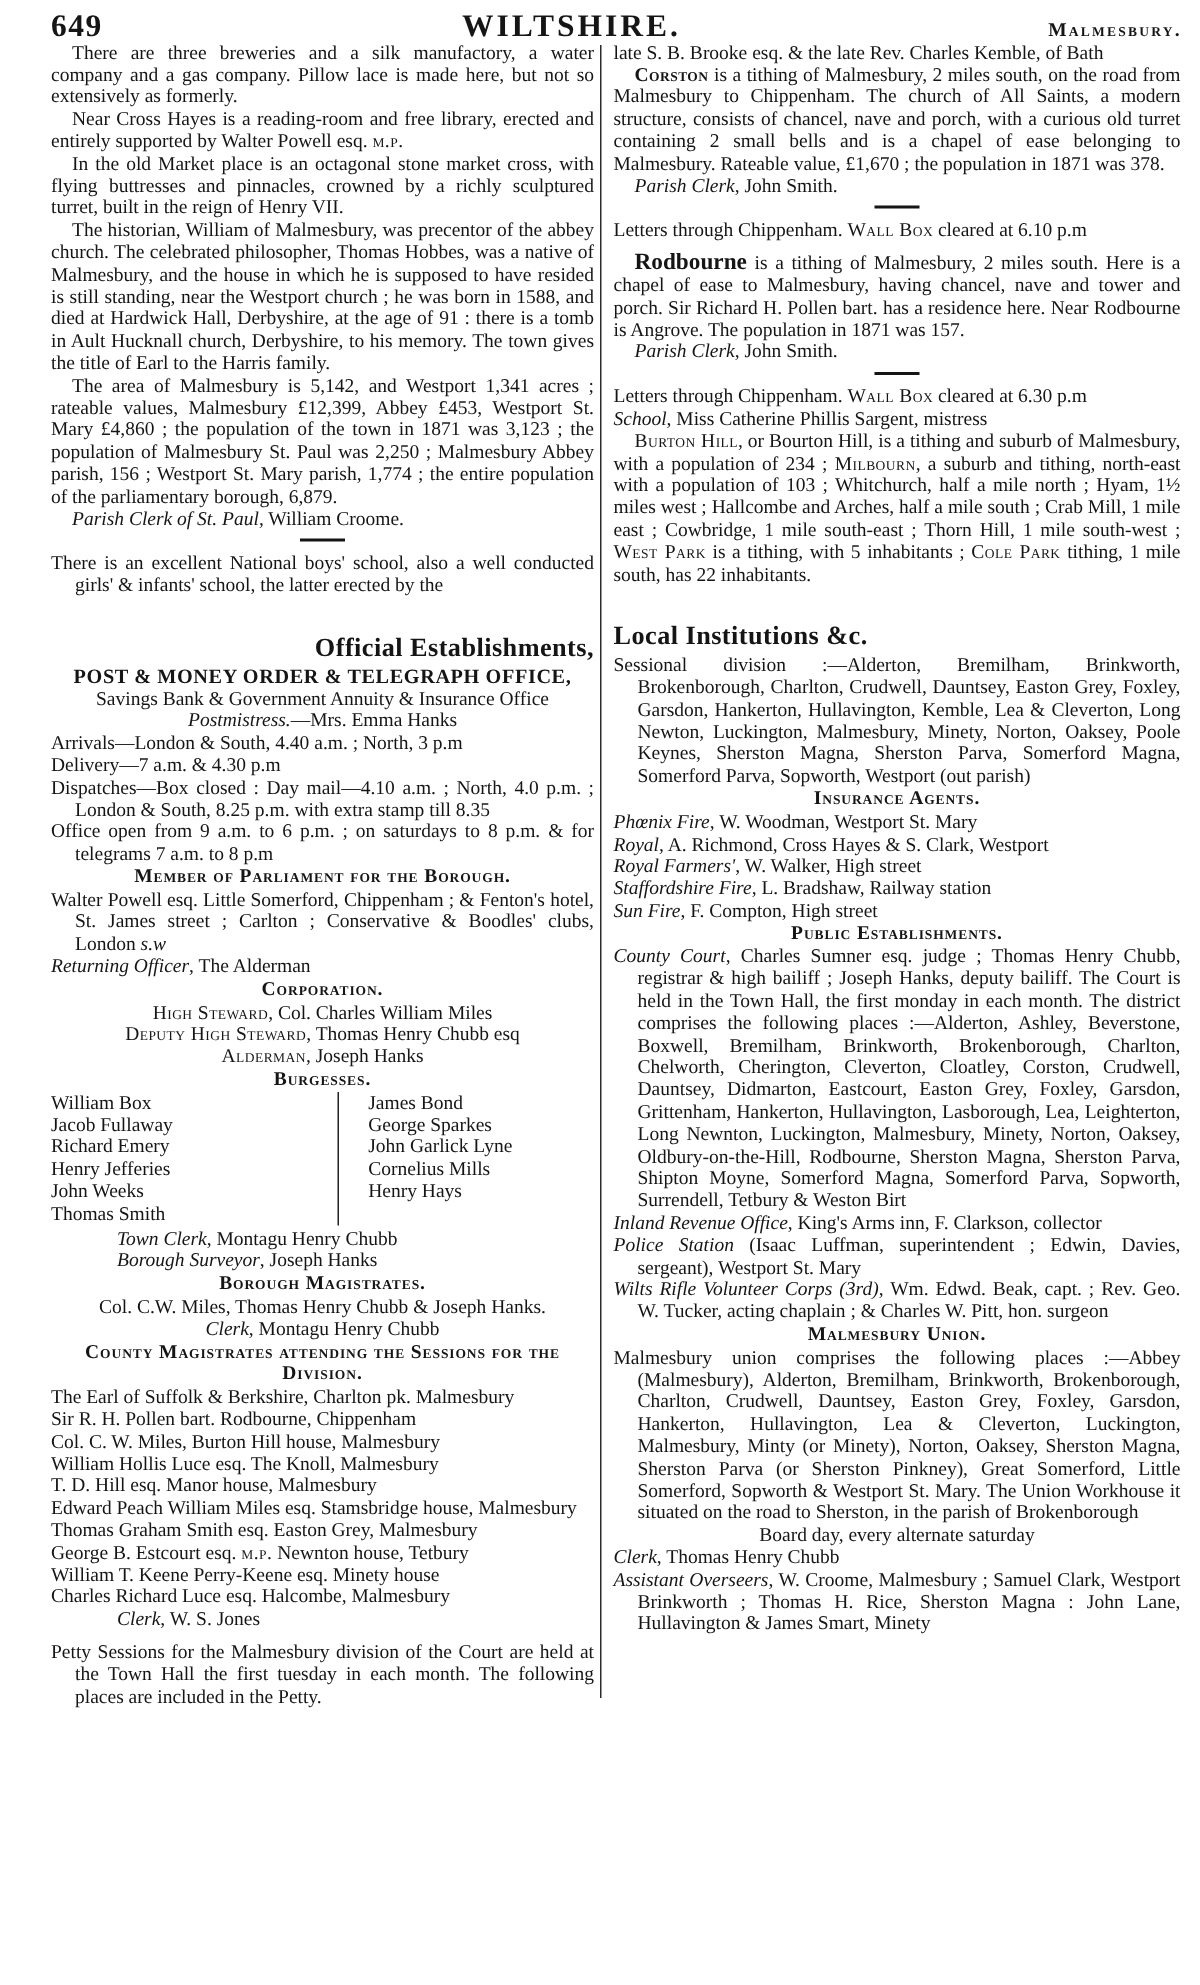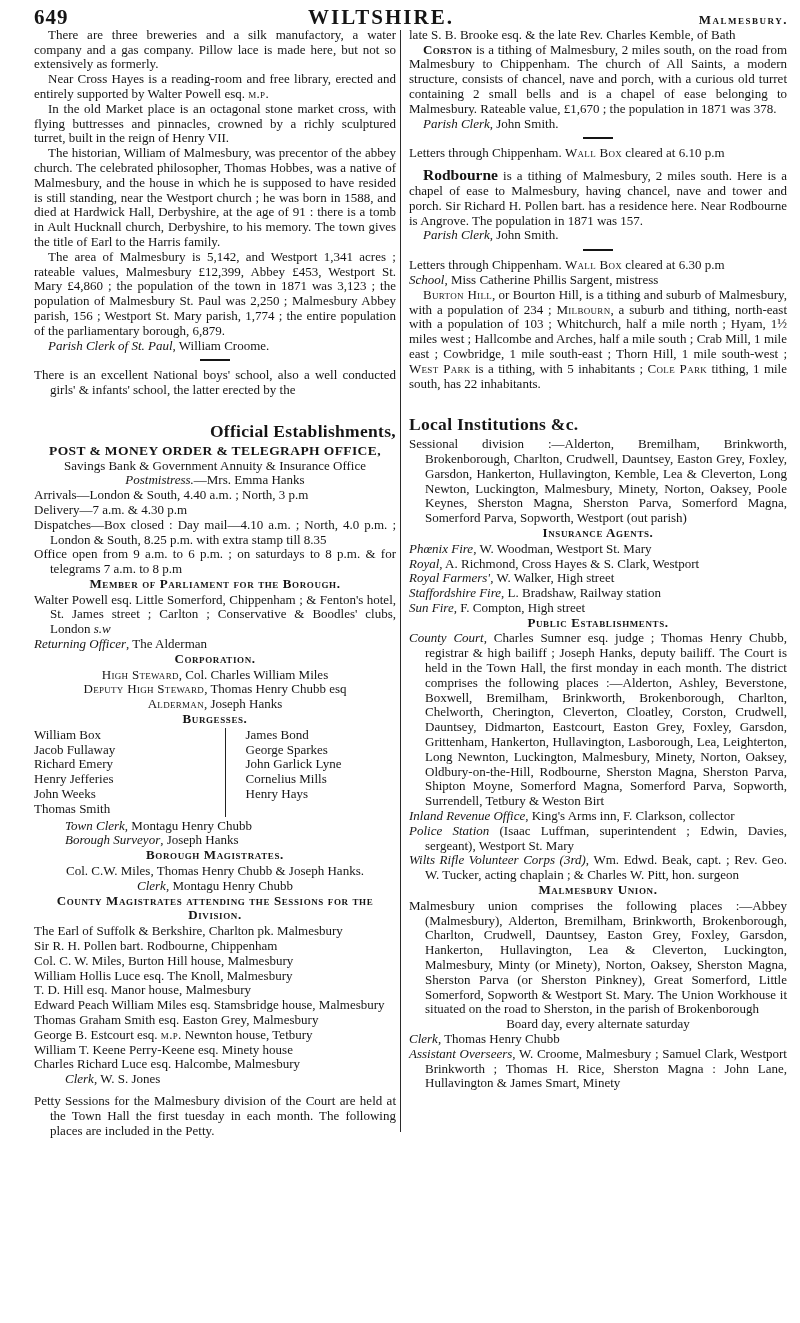--- a/index.html
+++ b/index.html
@@ -18,21 +18,21 @@
   
   .cols-wrap{display:flex;align-items:stretch;}
   .col{width:362px;}
   .col.colR{width:378px;}
   .vrule{width:1px;background:#2a2a2a;margin:2px 3px 6px 4px;}
   .colR{padding-left:5px;}
   
   .para{text-indent:14px;text-align:justify;}
   .noind{text-indent:0;}
   .entry{padding-left:16px;text-indent:-16px;text-align:justify;}
-  .ind2{margin-left:31px;}
+  .ind2{margin-left:44px;}
   .centerline{text-align:center;}
   .h-sc{text-align:center;font-weight:bold;font-variant:small-caps;letter-spacing:.6px;margin-top:0;margin-bottom:1px;}
   .h-caps{text-align:center;font-weight:bold;letter-spacing:.4px;font-size:13.5px;margin-top:2px;}
   .h-large{font-size:17.5px;font-weight:bold;margin:26px 0 5px 0;letter-spacing:.3px;}
   .h-large.right{text-align:right;}
   .short-rule{width:30px;height:2px;background:#151515;margin:6px auto 7px auto;}
   .spacer{height:7px;}
   .burg{display:flex;margin:1px 0 2px 0;gap:40px;}
   .burg .bc{width:50%;}
   .burg .bc + .bc{border-left:1px solid #222;padding-left:20px;}

